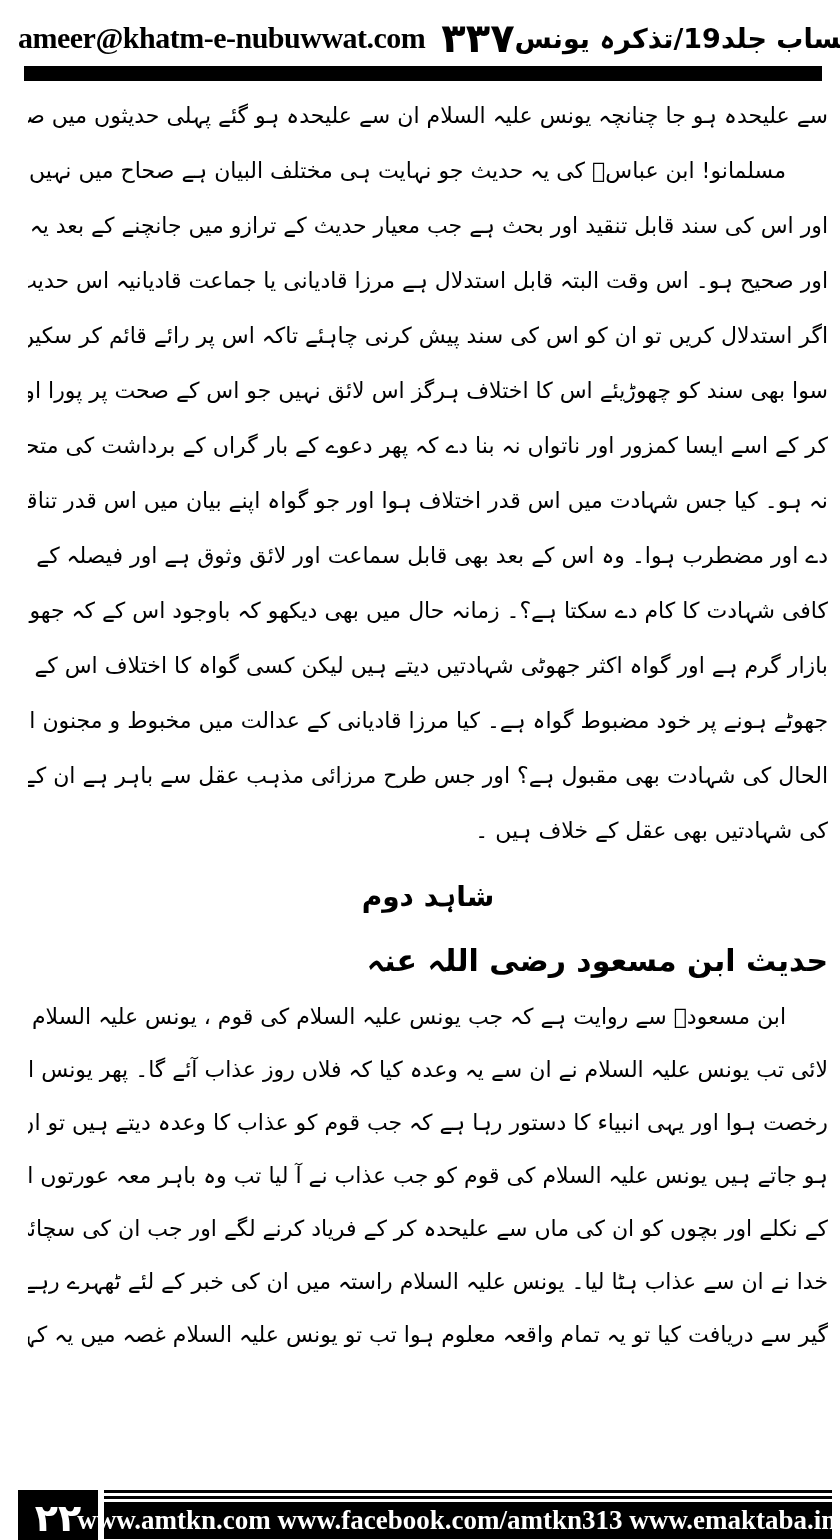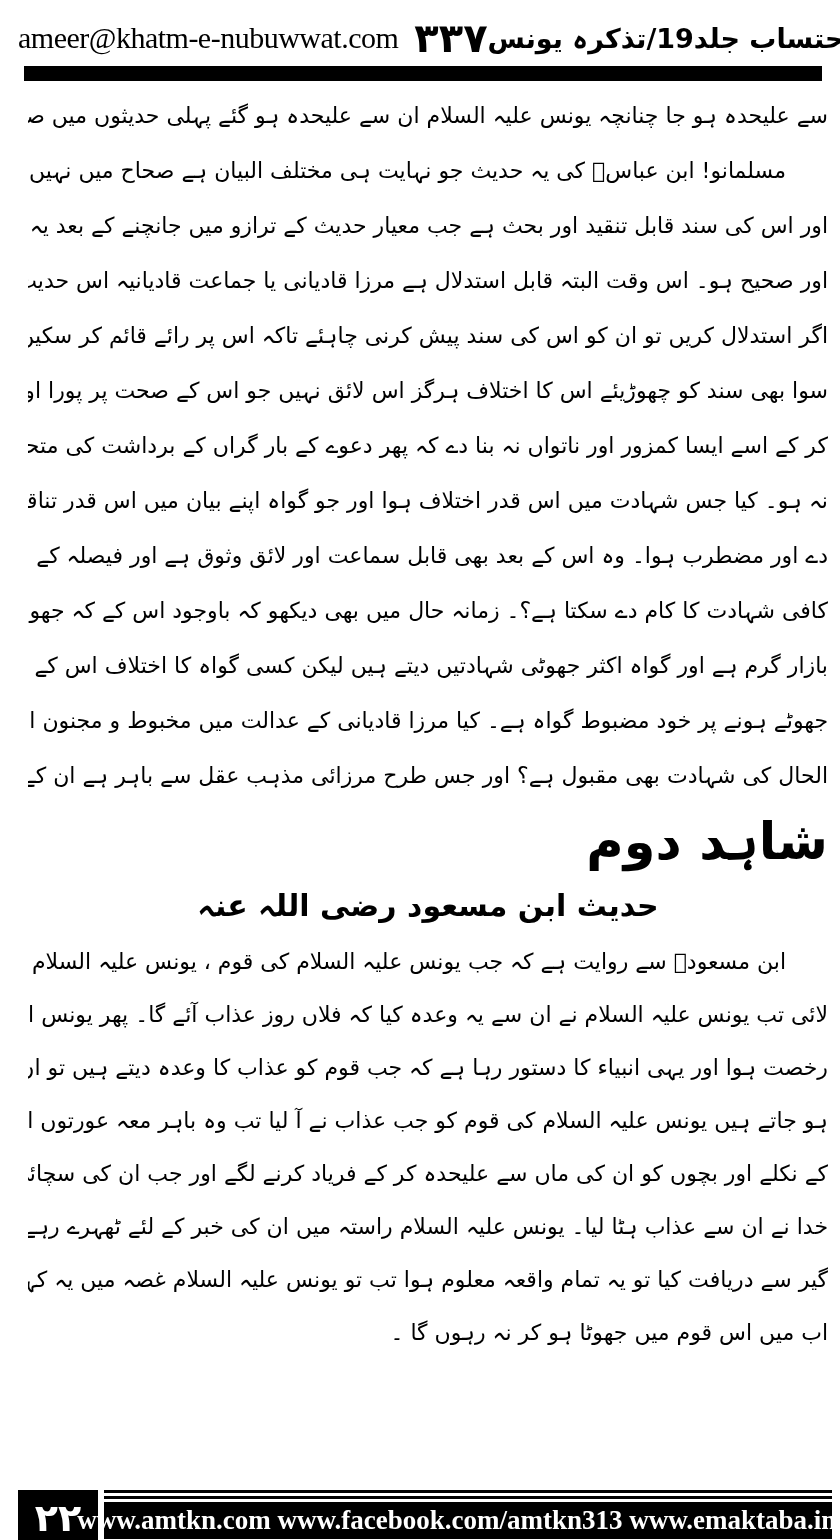--- a/index.html
+++ b/index.html
@@ -13,21 +13,21 @@
     overflow:hidden;
     font-family:"DejaVu Sans", sans-serif;
   }
   
   .header {
     position:absolute; top:12px; left:18px; right:22px; height:52px;
     display:flex; align-items:center;
   }
   .header-email {
     font-family:"Liberation Serif","DejaVu Serif",serif;
-    font-weight:normal; font-size:30px; letter-spacing:-0.5px;
+    font-weight:bold; font-size:30px; letter-spacing:-0.5px;
     white-space:nowrap;
   }
   .header-pageno {
     font-size:40px; font-weight:bold;
     margin-left:16px;
     direction:rtl;
     line-height:1;
   }
   .header-title {
     margin-left:auto;
@@ -49,25 +49,25 @@
     height:55px; line-height:55px;
     overflow:hidden;
     text-align:justify; text-align-last:justify;
     white-space:nowrap;
   }
   .p3 .line { height:53px; line-height:53px; }
   .line.first  { text-indent:42px; }
   .line.last   { text-align:right; text-align-last:right; white-space:normal; }
   .heading-1 {
     height:70px; line-height:70px; margin-top:4px;
-    font-size:51px; font-weight:bold;
+    text-align:center; font-size:28px; font-weight:bold;
   }
   .heading-2 {
     height:58px; line-height:58px;
-    text-align:center; font-size:30px; font-weight:bold;
+    font-size:30px; font-weight:bold;
   }
   
   .footer { position:absolute; left:0; right:0; bottom:1px; height:49px; }
   .footer-pagebox {
     position:absolute; left:18px; top:0; width:80px; height:56px;
     background:#000; color:#fff;
     display:flex; align-items:center; justify-content:center;
     font-size:38px; font-weight:bold; direction:rtl;
   }
   .footer-right {
@@ -108,34 +108,34 @@
       <div class="line">اور صحیح ہو۔ اس وقت البتہ قابل استدلال ہے مرزا قادیانی یا جماعت قادیانیہ اس حدیث سے</div>
       <div class="line">اگر استدلال کریں تو ان کو اس کی سند پیش کرنی چاہئے تاکہ اس پر رائے قائم کر سکیں۔ اس کے</div>
       <div class="line">سوا بھی سند کو چھوڑیئے اس کا اختلاف ہرگز اس لائق نہیں جو اس کے صحت پر پورا اور قوی اثر</div>
       <div class="line">کر کے اسے ایسا کمزور اور ناتواں نہ بنا دے کہ پھر دعوے کے بار گراں کے برداشت کی متحمل</div>
       <div class="line">نہ ہو۔ کیا جس شہادت میں اس قدر اختلاف ہوا اور جو گواہ اپنے بیان میں اس قدر تناقض کو دخل</div>
       <div class="line">دے اور مضطرب ہوا۔ وہ اس کے بعد بھی قابل سماعت اور لائق وثوق ہے اور فیصلہ کے لئے</div>
       <div class="line">کافی شہادت کا کام دے سکتا ہے؟۔ زمانہ حال میں بھی دیکھو کہ باوجود اس کے کہ جھوٹ کا</div>
       <div class="line">بازار گرم ہے اور گواہ اکثر جھوٹی شہادتیں دیتے ہیں لیکن کسی گواہ کا اختلاف اس کے جعلی اور</div>
       <div class="line">جھوٹے ہونے پر خود مضبوط گواہ ہے۔ کیا مرزا قادیانی کے عدالت میں مخبوط و مجنون اور مضطرب</div>
       <div class="line">الحال کی شہادت بھی مقبول ہے؟ اور جس طرح مرزائی مذہب عقل سے باہر ہے ان کے مذہب</div>
+      <div class="line last">کی شہادتیں بھی عقل کے خلاف ہیں ۔</div>
     </div>
 
     <div class="heading-1">شاہد دوم</div>
     <div class="heading-2">حدیث ابن مسعود رضی اللہ عنہ</div>
 
     <div class="para p3">
       <div class="line first">ابن مسعودؓ سے روایت ہے کہ جب یونس علیہ السلام کی قوم ، یونس علیہ السلام پر ایمان نہ</div>
       <div class="line">لائی تب یونس علیہ السلام نے ان سے یہ وعدہ کیا کہ فلاں روز عذاب آئے گا۔ پھر یونس ان سے</div>
       <div class="line">رخصت ہوا اور یہی انبیاء کا دستور رہا ہے کہ جب قوم کو عذاب کا وعدہ دیتے ہیں تو ان سے رخصت</div>
       <div class="line">ہو جاتے ہیں یونس علیہ السلام کی قوم کو جب عذاب نے آ لیا تب وہ باہر معہ عورتوں اور جانوروں</div>
       <div class="line">کے نکلے اور بچوں کو ان کی ماں سے علیحدہ کر کے فریاد کرنے لگے اور جب ان کی سچائی ظاہر ہوئی تو</div>
       <div class="line">خدا نے ان سے عذاب ہٹا لیا۔ یونس علیہ السلام راستہ میں ان کی خبر کے لئے ٹھہرے رہے اور راہ</div>
       <div class="line">گیر سے دریافت کیا تو یہ تمام واقعہ معلوم ہوا تب تو یونس علیہ السلام غصہ میں یہ کہہ کر چل دیئے کہ</div>
-      <div class="line last">اب میں اس قوم میں جھوٹا ہو کر نہ رہوں گا ۔</div>
     </div>
 
   </div>
 
   <div class="footer">
     <div class="footer-pagebox">
       <span>۲۲</span>
     </div>
     <div class="footer-right">
       <div class="thin-rule"></div>

